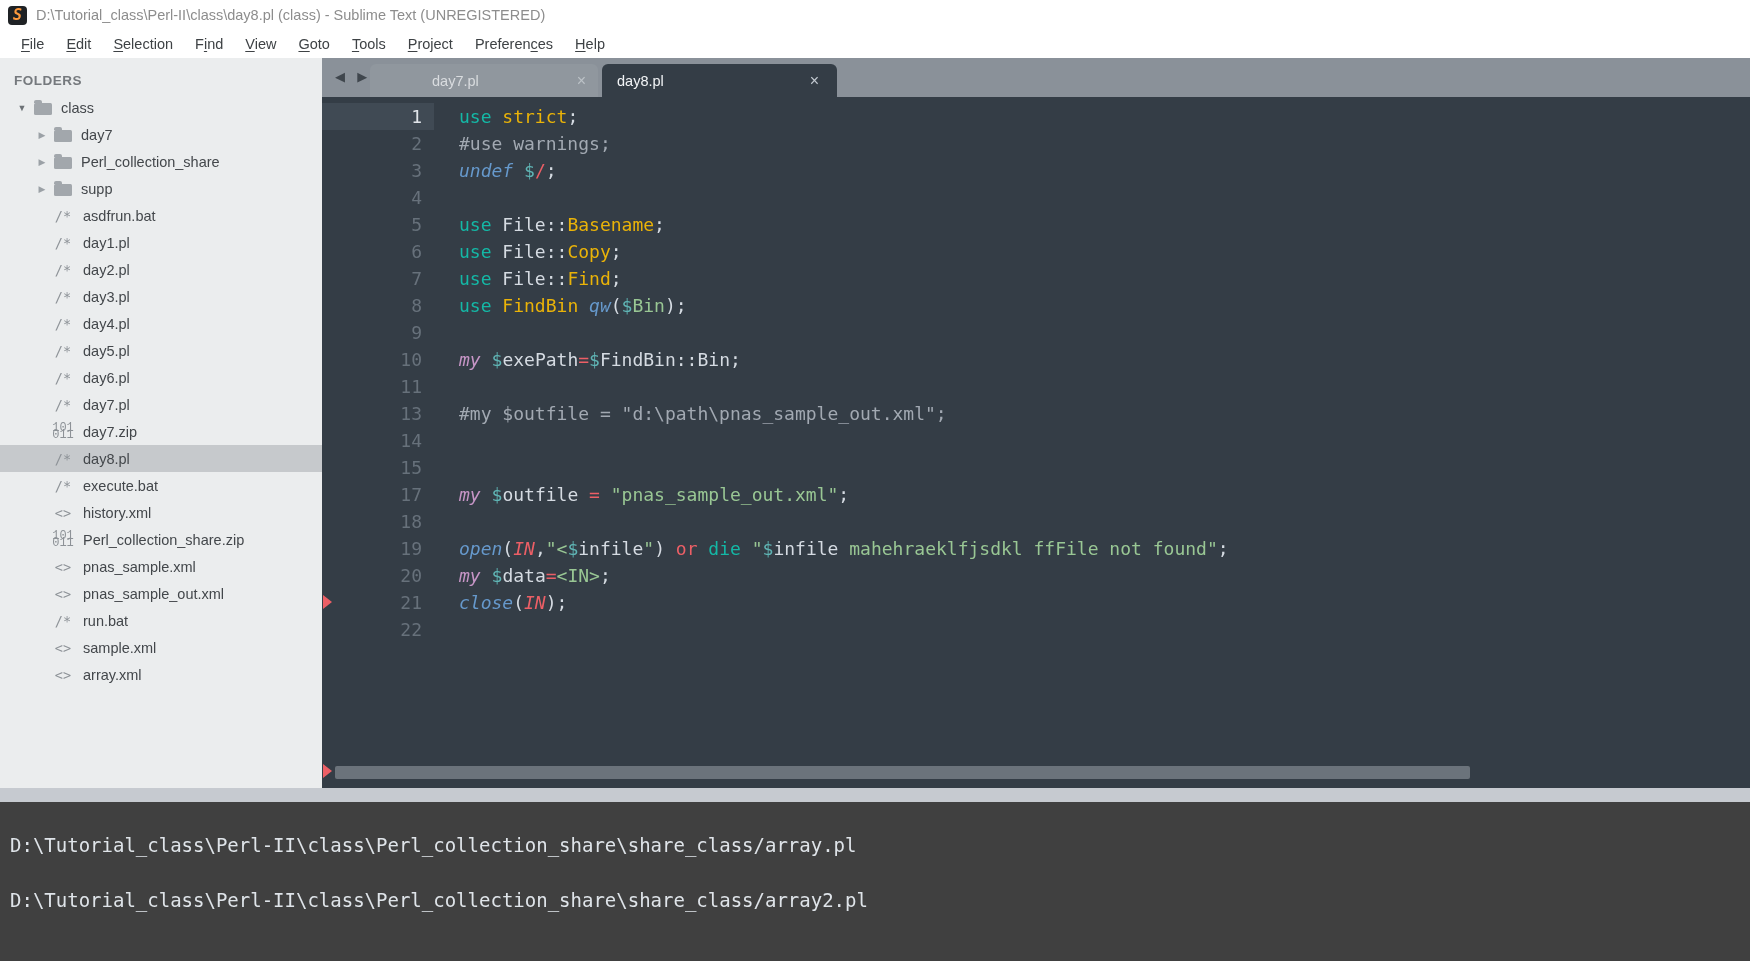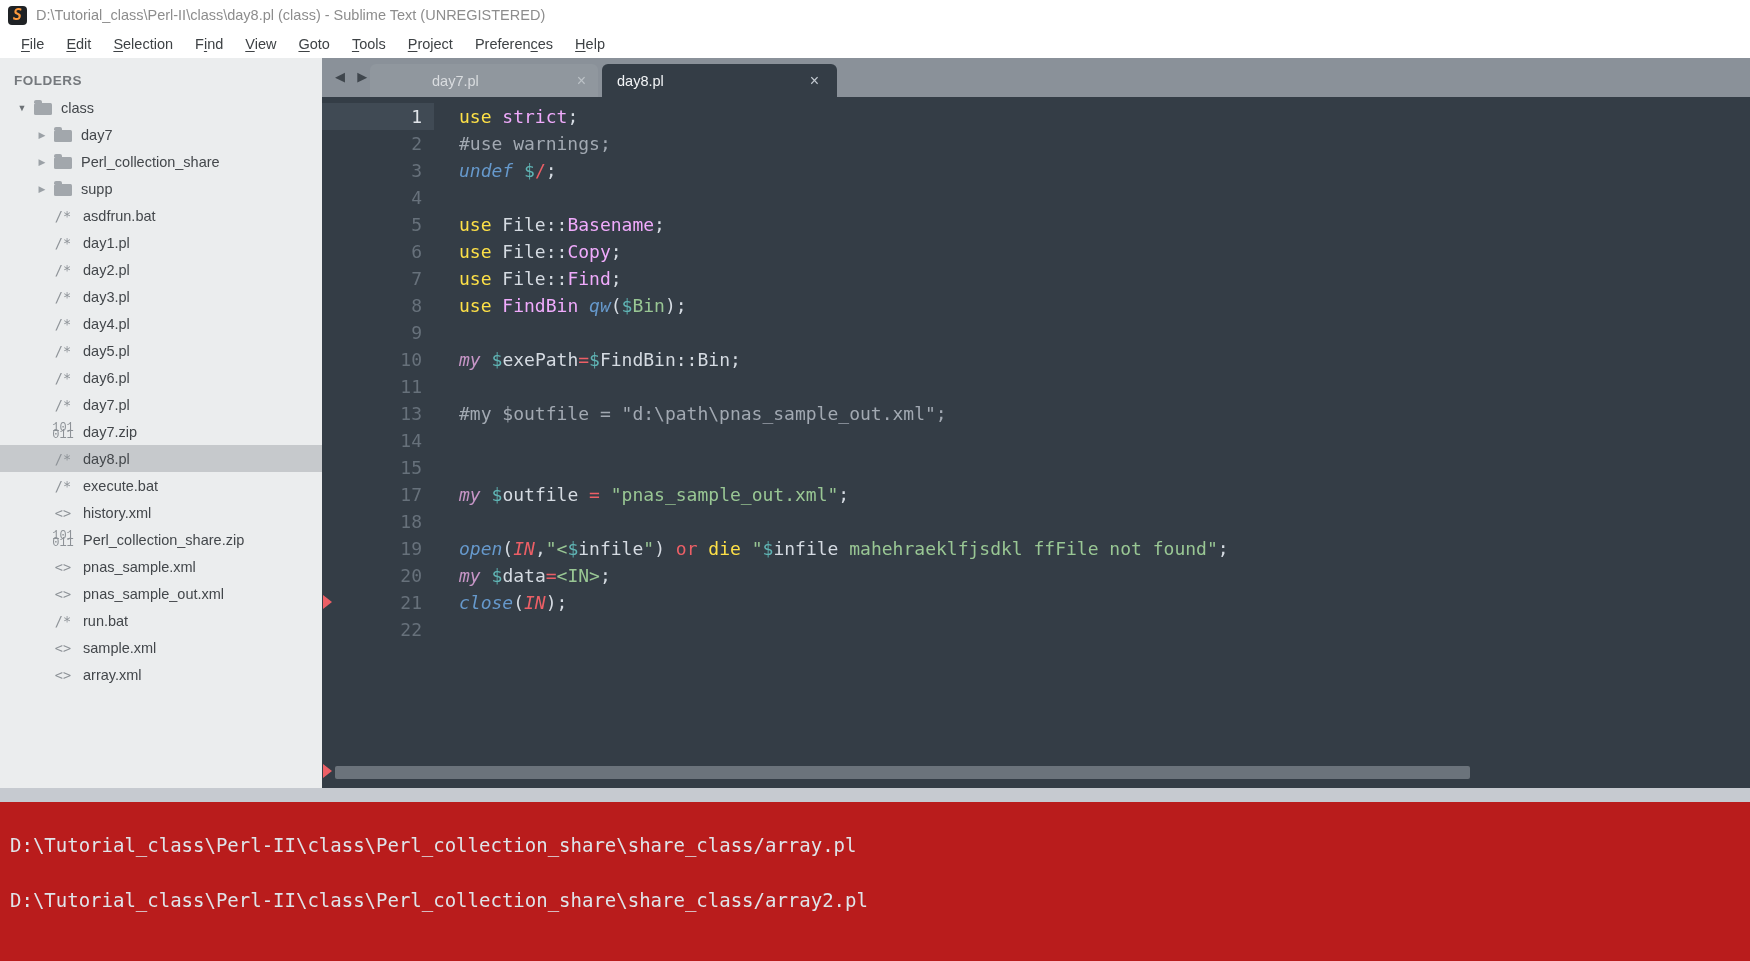--- a/index.html
+++ b/index.html
@@ -43,36 +43,36 @@
   .tab-close{font-size:16px;line-height:16px;}
 
   
   .editor{position:absolute;left:322px;right:0;top:97px;bottom:173px;background:#343d46;overflow:hidden;
           font-family:"DejaVu Sans Mono",monospace;font-size:18px;}
   .code{padding-top:6px;}
   .code-row{display:flex;height:27px;line-height:27px;white-space:pre;}
   .ln-num{width:112px;padding-right:12px;box-sizing:border-box;text-align:right;color:#67717b;flex:none;}
   .code-row.current .ln-num{background:#404a54;color:#e1e5ea;}
   .ln-code{padding-left:25px;}
-  .tok-kw{color:#fde047;}
+  .tok-kw{color:#14b8a6;}
   .tok-kwi{color:#c695c6;font-style:italic;}
   .tok-fn{color:#6699cc;font-style:italic;}
-  .tok-type{color:#f0abfc;text-align:right;}
+  .tok-type{color:#eab308;text-align:right;}
   .tok-str{color:#99c794;}
   .tok-sig{color:#5fb4b4;}
   .tok-op{color:#ec5f66;}
   .tok-opi{color:#ec5f66;font-style:italic;}
   .tok-com{color:#a2a9b2;}
   .tok-txt{color:#d5dbe2;}
   .mark{position:absolute;left:1px;width:0;height:0;border-left:9px solid #ec5f66;border-top:7px solid transparent;border-bottom:7px solid transparent;}
   .hscroll{position:absolute;left:13px;bottom:9px;width:1135px;height:13px;background:#6b737b;border-radius:2px;}
 
   
   .divider{position:absolute;left:0;right:0;top:788px;height:14px;background:#c6cad0;}
-  .console{position:absolute;left:0;right:0;top:802px;bottom:0;background:#b91c1c;
+  .console{position:absolute;left:0;right:0;top:802px;bottom:0;background:#404040;
            font-family:"DejaVu Sans Mono",monospace;font-size:19px;color:#dfe4e9;padding-top:16px;overflow:hidden;}
   .console .line{height:55px;line-height:55px;padding-left:10px;white-space:pre;}
 </style>
 </head>
 <body>
 
 <div class="app">
 
   <div class="titlebar">
     <div class="st-logo">S</div>

